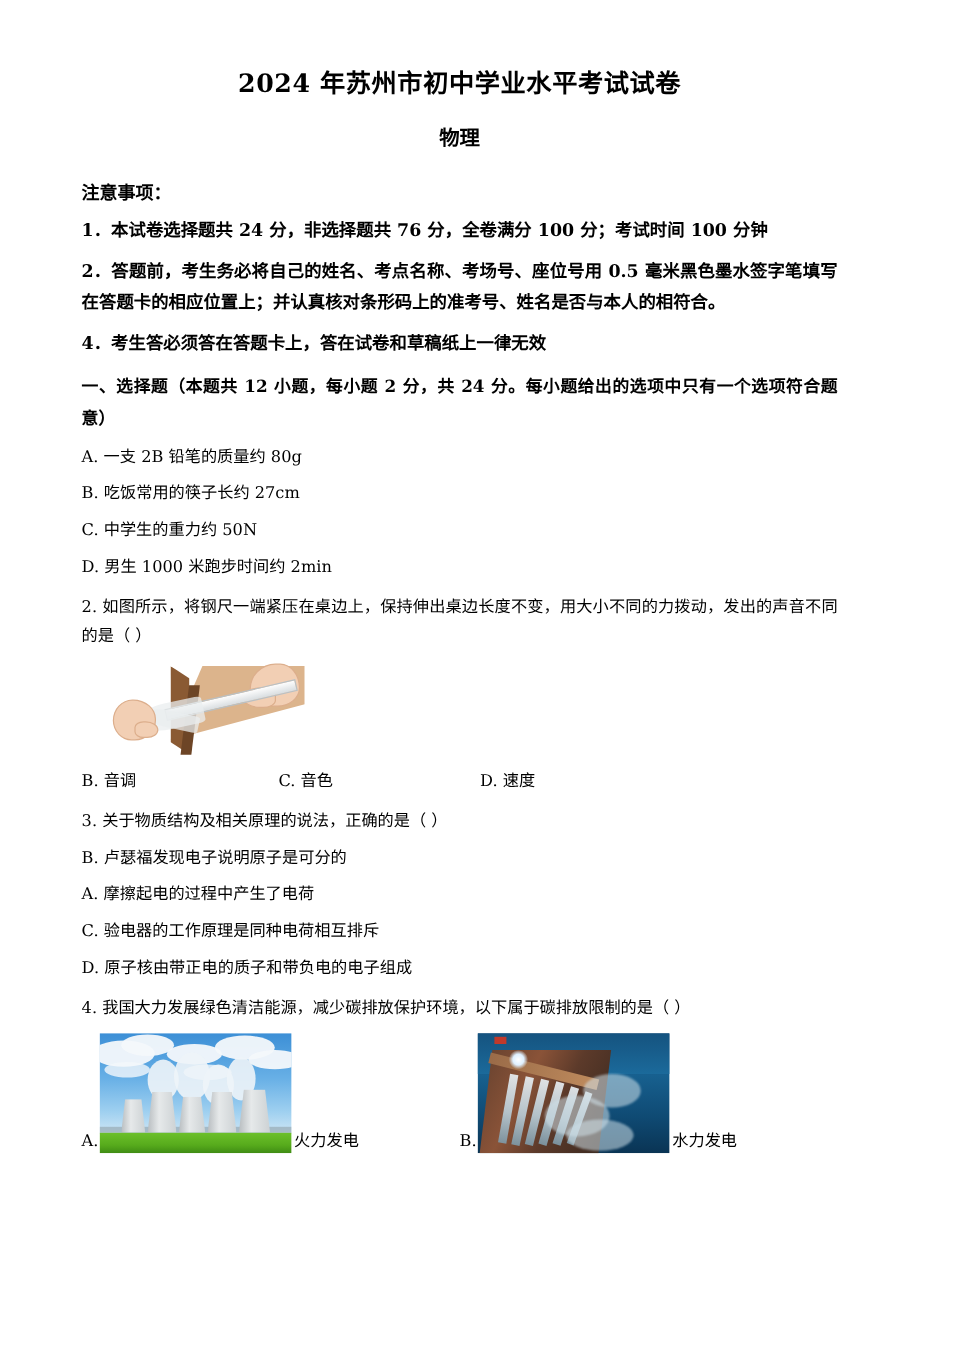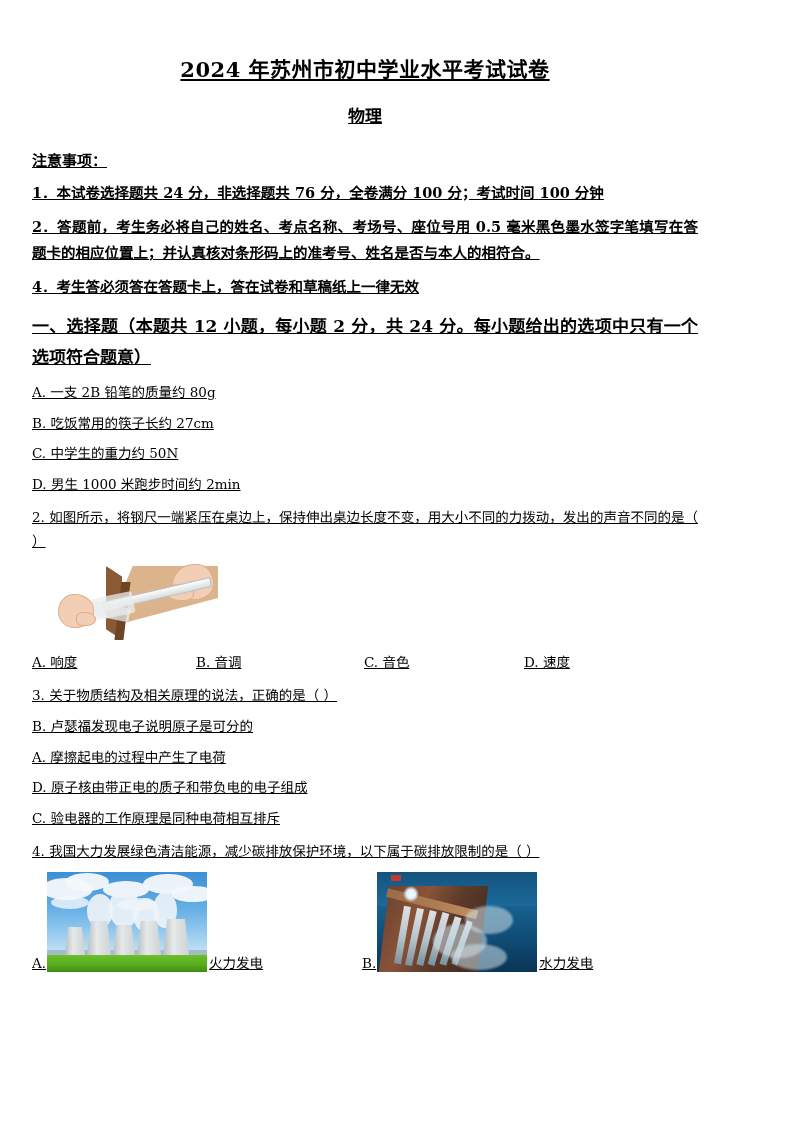--- a/index.html
+++ b/index.html
@@ -13,23 +13,22 @@
     height: 1125px;
     font-family: "DejaVu Serif", "Liberation Serif", serif;
     color: #000000;
     overflow: hidden;
     position: relative;
   }
   .page {
     width: 753px;
     height: 1125px;
     box-sizing: border-box;
-    padding: 40px 55px 0 32px;
+    padding: 40px 55px 0 68px;
     position: relative;
-    text-decoration: underline;
   }
 
   
   .doc-title {
     text-align: center;
     font-size: 21px;
     font-weight: bold;
     letter-spacing: 0.5px;
     margin: 14px 0 0 0;
     line-height: 1.5;
@@ -53,21 +52,21 @@
     font-size: 14.5px;
     font-weight: bold;
     line-height: 1.85;
     margin: 7px 0 0 0;
     text-align: justify;
     text-justify: inter-ideograph;
   }
 
   
   .section-head {
-    font-size: 17px;
+    font-size: 14px;
     font-weight: bold;
     line-height: 1.85;
     margin: 10px 0 0 0;
     text-align: justify;
     text-justify: inter-ideograph;
   }
 
   
   .q-stem {
     font-size: 13.5px;
@@ -282,31 +281,30 @@
     <div class="ruler" style="left:42px; top:42px; width:110px; height:8px; transform: rotate(-13deg); transform-origin:left center;"></div>
 
     <div class="blur" style="left:22px; top:36px; width:52px; height:22px; transform: rotate(-12deg); border-radius:40% 10% 10% 40%;"></div>
     <div class="blur" style="left:26px; top:44px; width:44px; height:14px; transform: rotate(12deg); border-radius:40% 10% 10% 40%;"></div>
 
     <div class="hand" style="left:-2px; top:34px; width:34px; height:32px; border-radius:46% 54% 50% 44% / 52% 48% 50% 50%;"></div>
     <div class="hand" style="left:16px; top:52px; width:18px; height:12px; border-radius:40% 56% 50% 40%;"></div>
   </div>
 
   <div class="opts-inline">
-    <span>A. 响度</span>
     <span>B. 音调</span>
     <span>C. 音色</span>
     <span>D. 速度</span>
   </div>
 
   <p class="q-stem">3. 关于物质结构及相关原理的说法，正确的是（      ）</p>
   <p class="q-option">B. 卢瑟福发现电子说明原子是可分的</p>
   <p class="q-option">A. 摩擦起电的过程中产生了电荷</p>
+  <p class="q-option">C. 验电器的工作原理是同种电荷相互排斥</p>
   <p class="q-option">D. 原子核由带正电的质子和带负电的电子组成</p>
-  <p class="q-option">C. 验电器的工作原理是同种电荷相互排斥</p>
 
   <p class="q-stem">4. 我国大力发展绿色清洁能源，减少碳排放保护环境，以下属于碳排放限制的是（      ）</p>
 
   <div class="pic-row">
 
     <div class="pic-col">
       <span class="pic-label">A.</span>
       <div class="pic-frame">
         <div class="sky"></div>
         <div class="cloud" style="left:-6px; top:6px; width:52px; height:22px;"></div>

